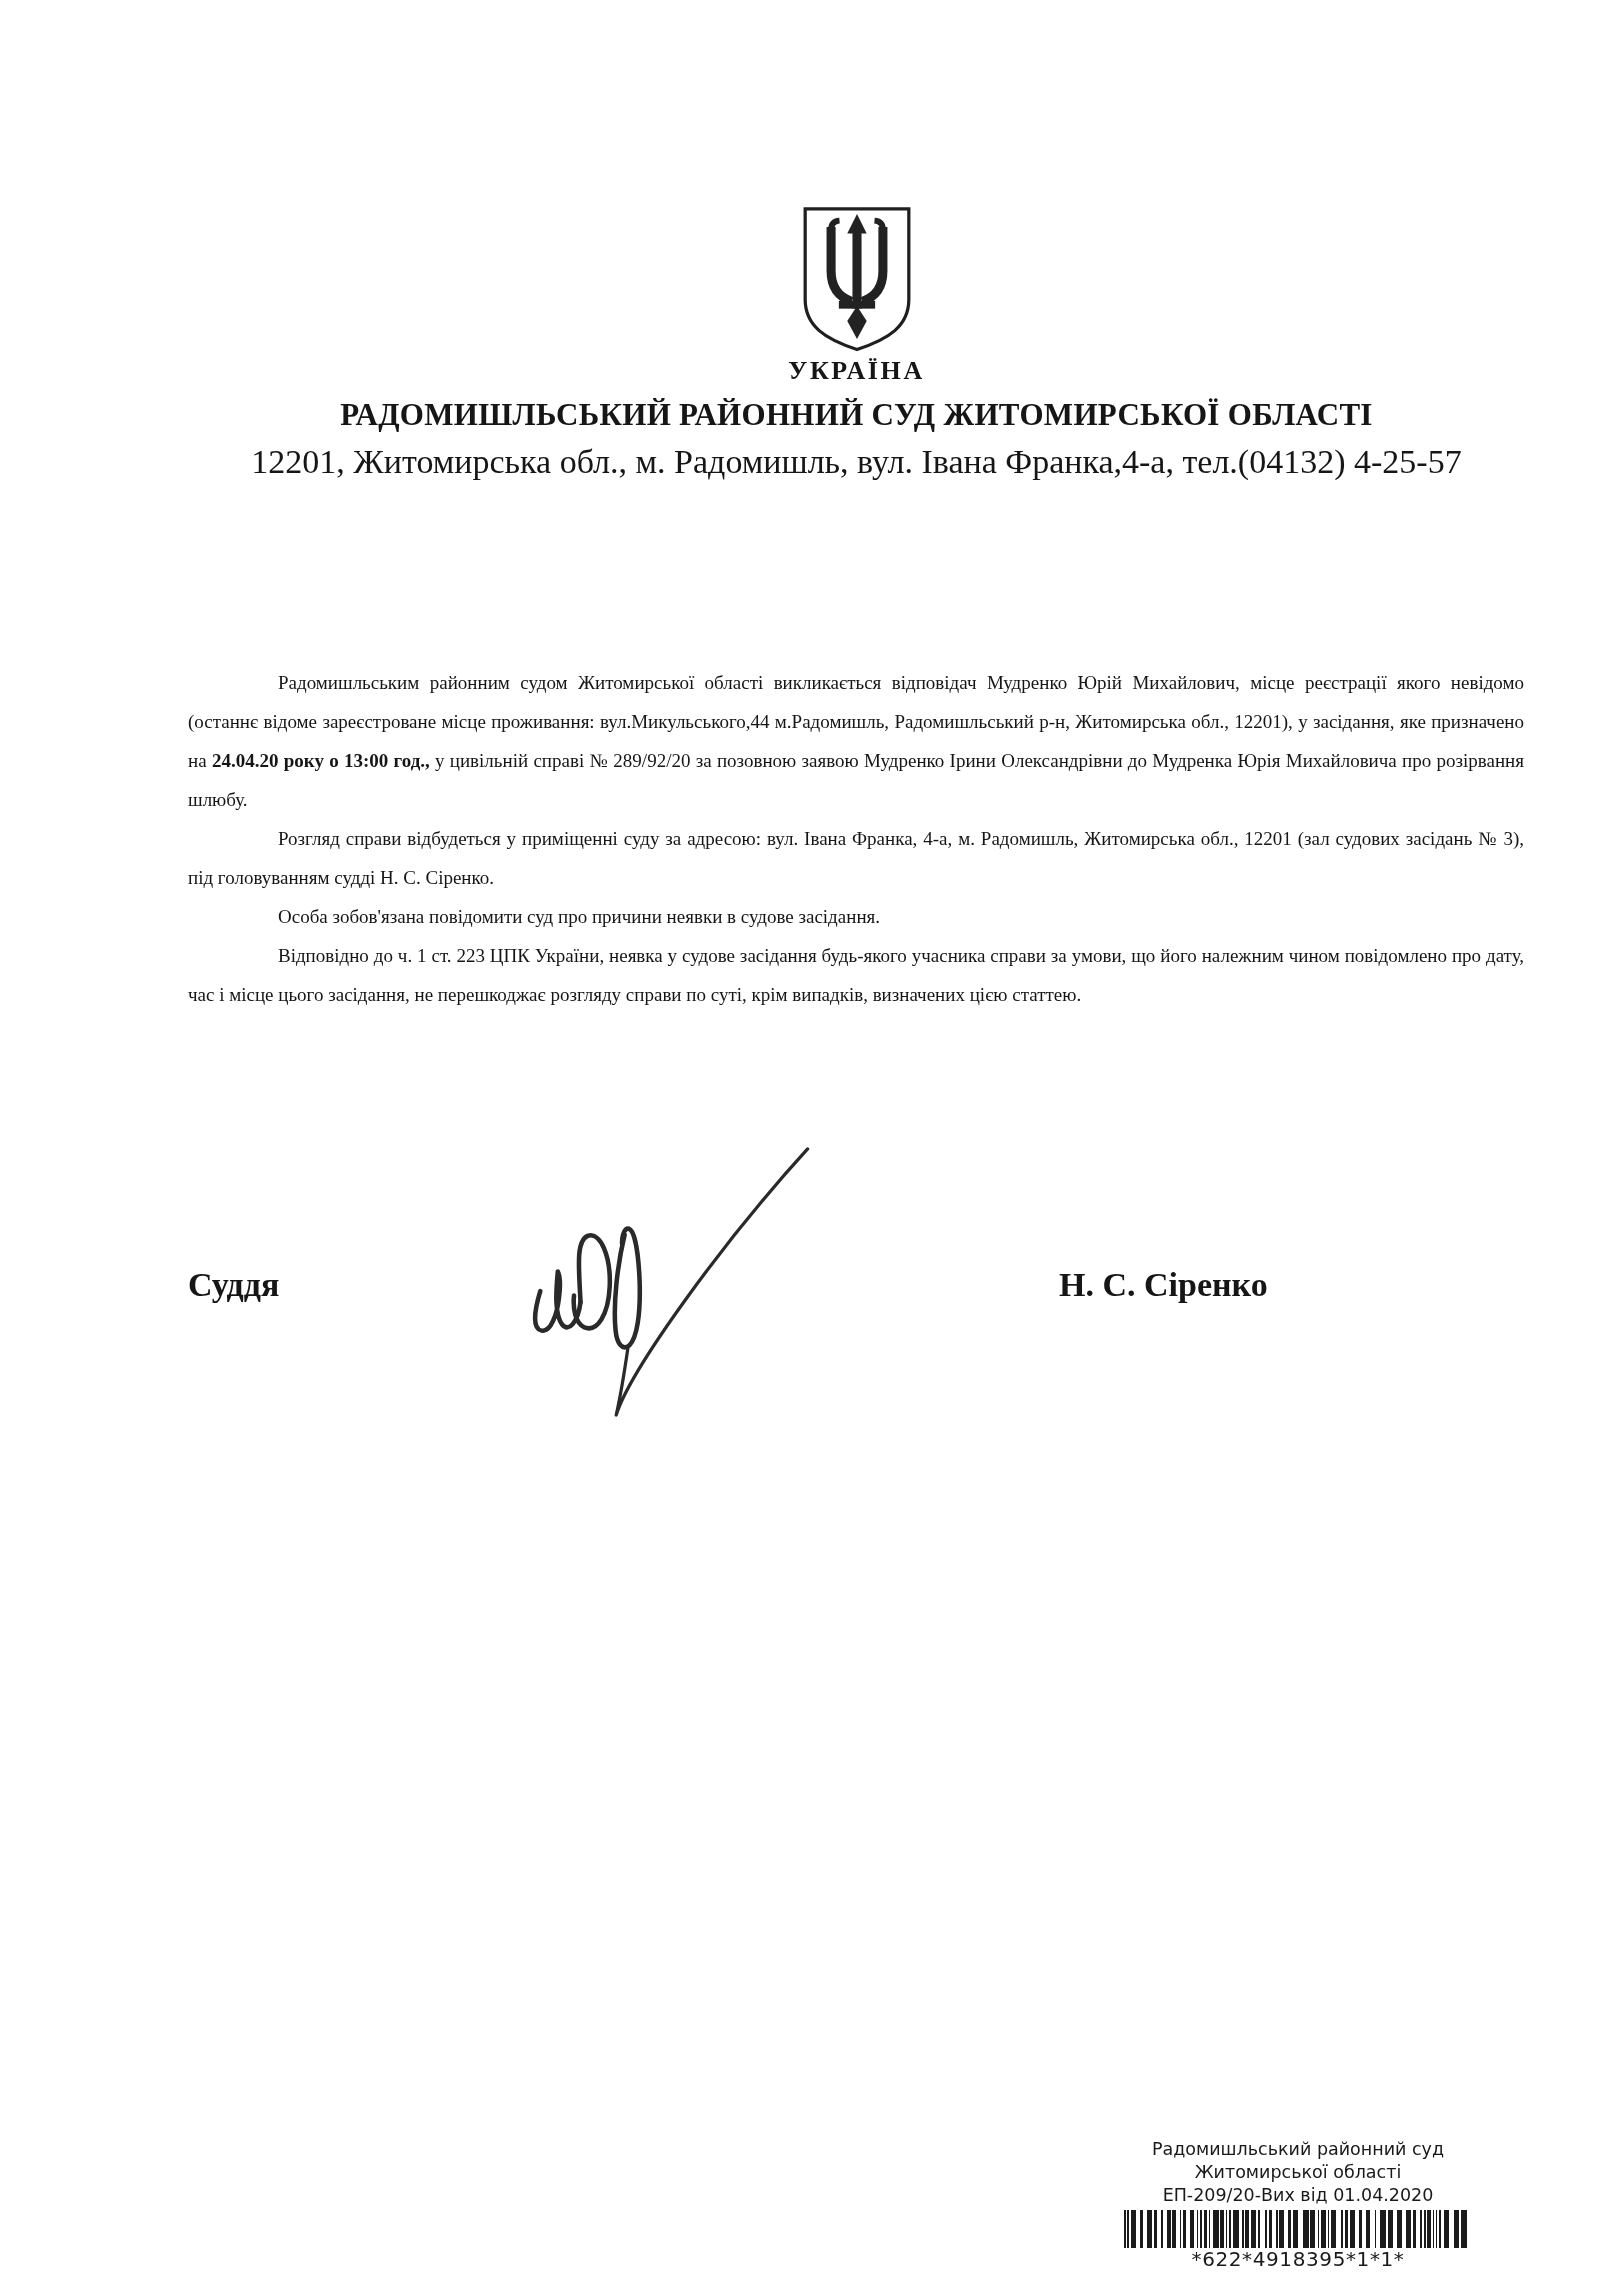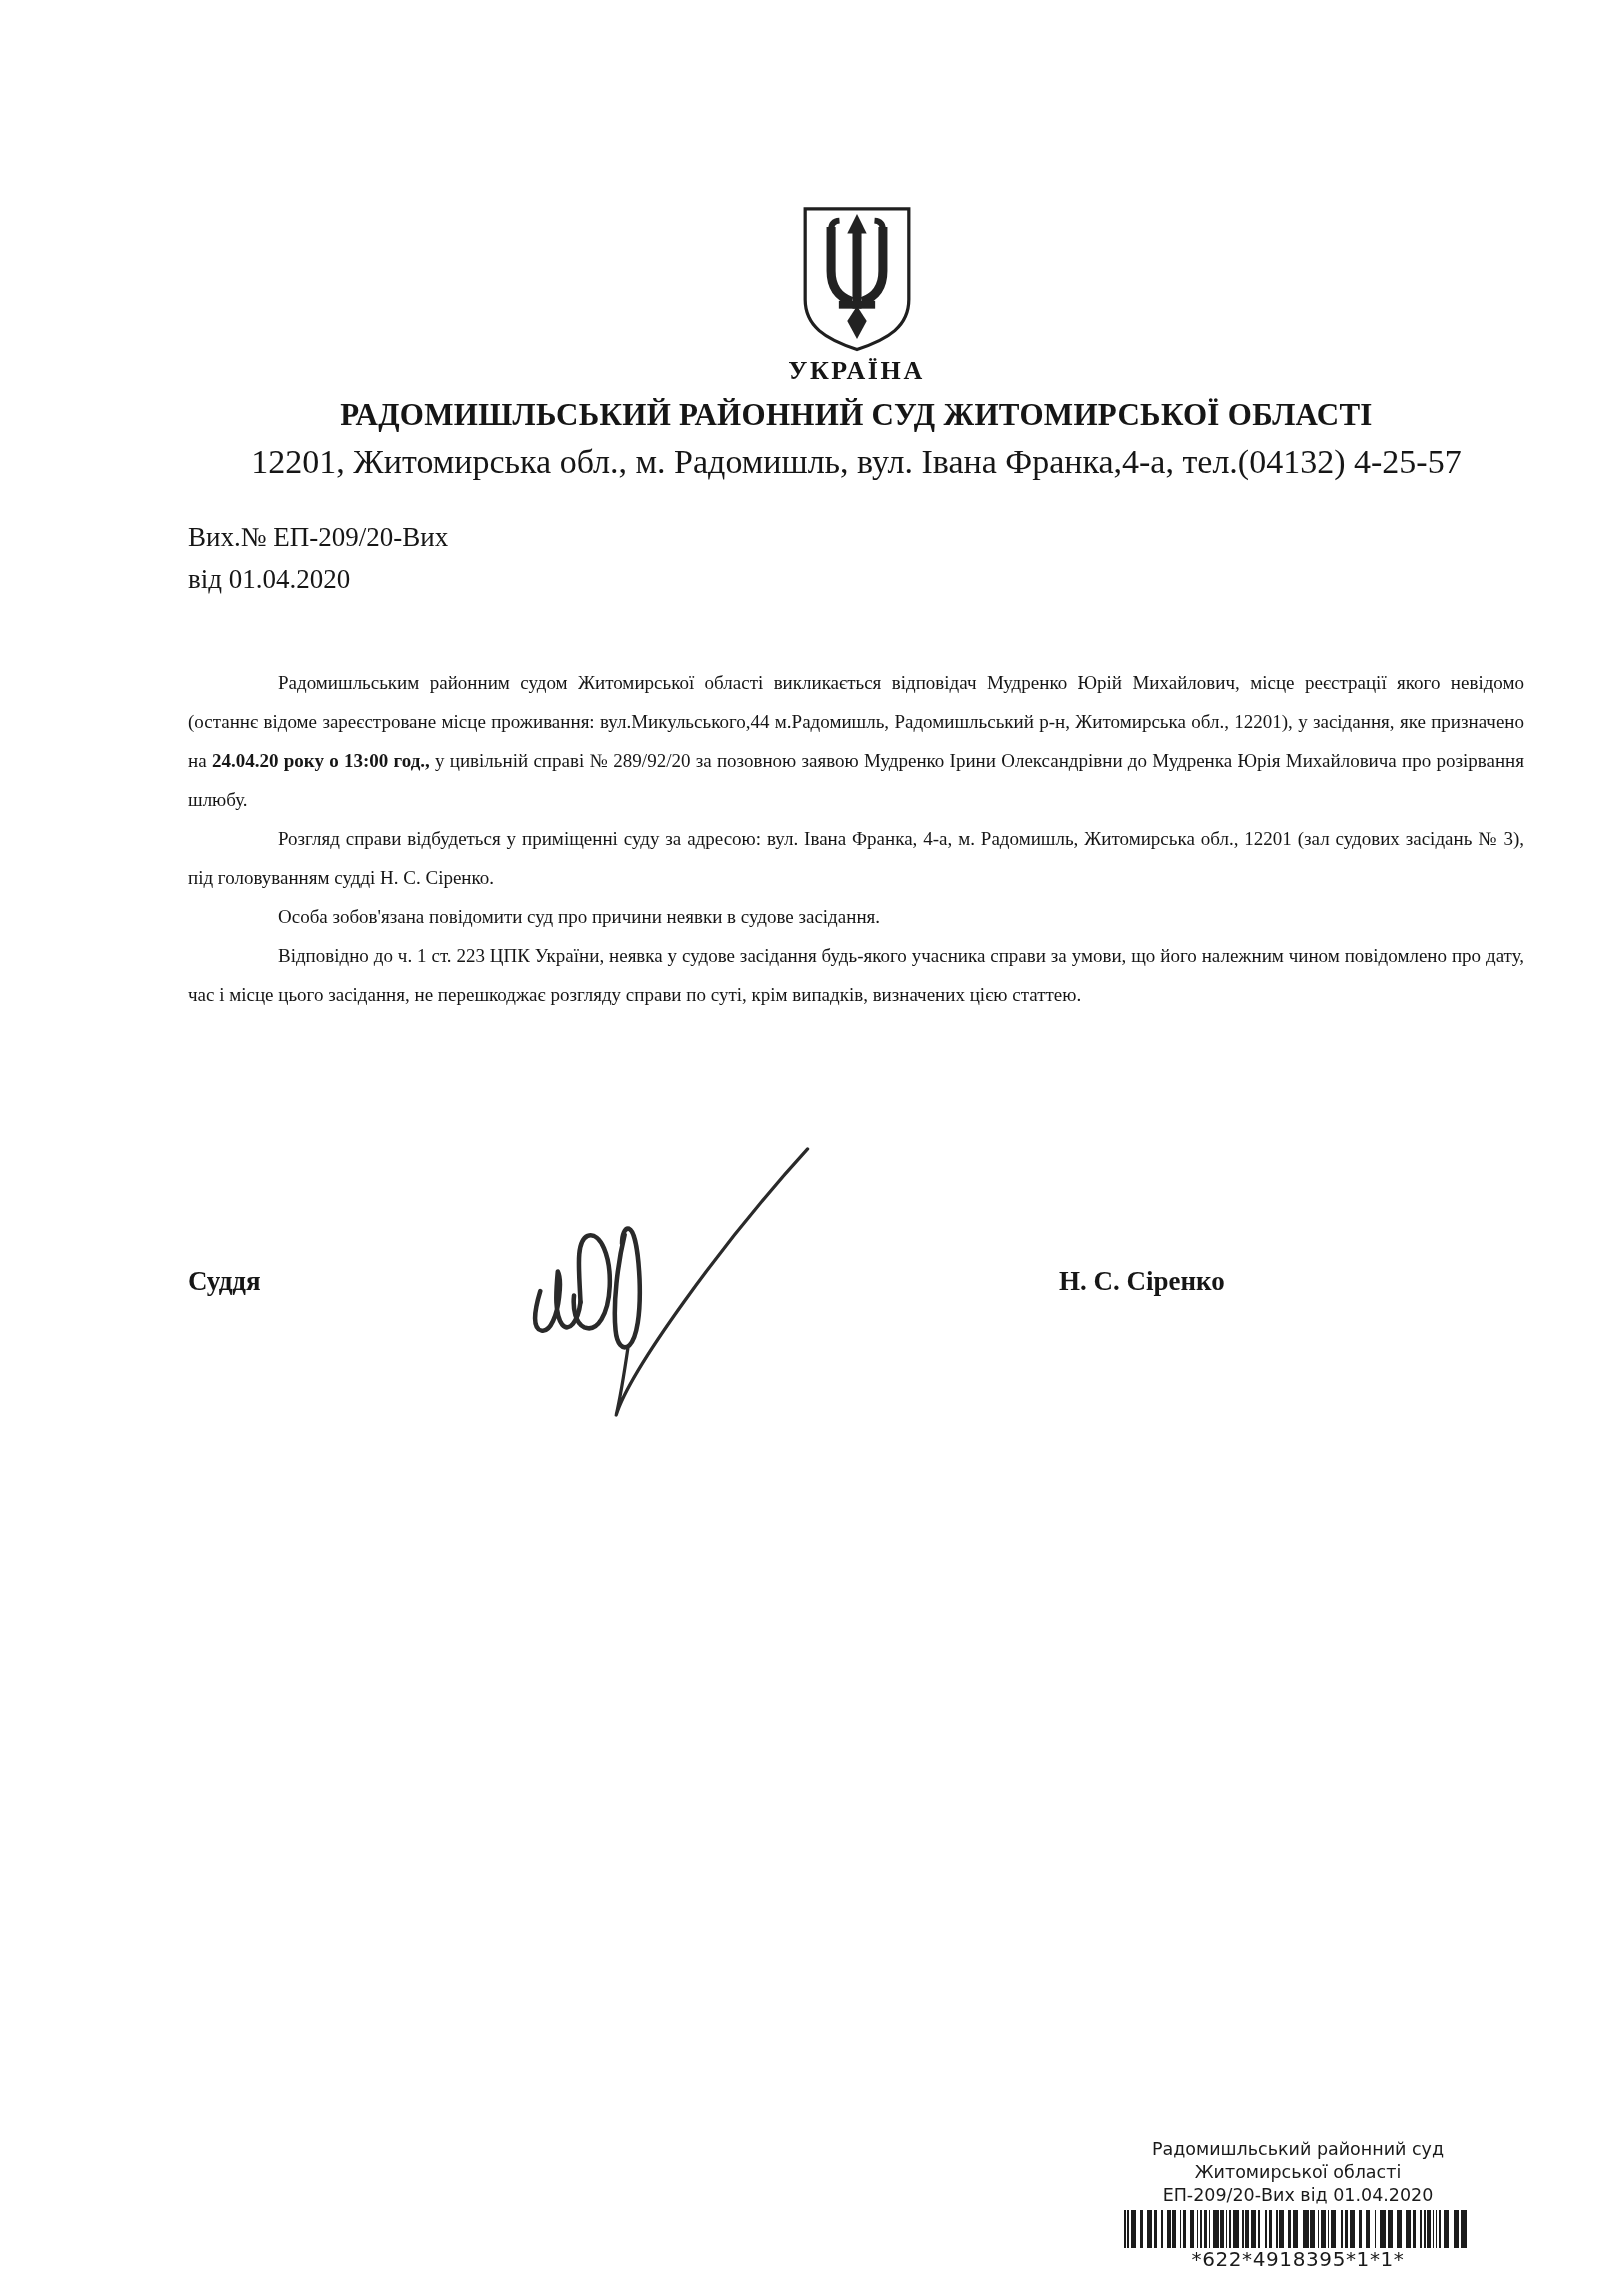--- a/index.html
+++ b/index.html
@@ -70,21 +70,21 @@
     text-align: justify;
   }
   .body-text p { margin: 0; text-indent: 90px; }
   .body-text b { font-weight: bold; }
   
   .sig-row {
     position: absolute;
     top: 1266px;
     left: 188px;
     width: 1336px;
-    font-size: 27px;
+    font-size: 34px;
     font-weight: bold;
   }
   .sig-name { position: absolute; left: 863px; top: 0; margin-left: 8px; }
   .signature {
     position: absolute;
     left: 526px;
     top: 1137px;
     width: 292px;
     height: 312px;
     pointer-events: none;
@@ -147,24 +147,20 @@
 
       <rect x="58" y="148" width="56" height="12" fill="#222"></rect>
       <path d="M86 156 L101 179 L86 207 L71 179 Z" fill="#222"></path>
     </svg>
   </div>
 
   <div class="country">УКРАЇНА</div>
   <div class="court-name">РАДОМИШЛЬСЬКИЙ РАЙОННИЙ СУД  ЖИТОМИРСЬКОЇ ОБЛАСТІ</div>
   <div class="court-address">12201, Житомирська обл., м. Радомишль, вул. Івана Франка,4-а, тел.(04132) 4-25-57</div>
 
-  <div class="ref">
-    <div>Вих.№  ЕП-209/20-Вих</div>
-    <div>від  01.04.2020</div>
-  </div>
 
   <div class="body-text">
     <p><span>Радомишльським районним судом Житомирської області викликається відповідач Мудренко Юрій Михайлович, місце реєстрації якого невідомо (останнє відоме зареєстроване місце проживання: вул.Микульського,44 м.Радомишль, Радомишльський р-н, Житомирська обл., 12201), у засідання, яке призначено на </span><b>24.04.20 року о 13:00 год.,</b><span> у цивільній справі № 289/92/20 за позовною заявою Мудренко Ірини Олександрівни до Мудренка Юрія Михайловича про розірвання шлюбу.</span></p>
     <p>Розгляд справи відбудеться у приміщенні суду за адресою: вул. Івана Франка, 4-а, м. Радомишль, Житомирська обл., 12201 (зал судових засідань № 3), під головуванням судді  Н. С. Сіренко.</p>
     <p>Особа зобов'язана повідомити суд про причини неявки в судове засідання.</p>
     <p>Відповідно до ч. 1 ст. 223 ЦПК України, неявка у судове засідання будь-якого учасника справи за умови, що його належним чином повідомлено про дату, час і місце цього засідання, не перешкоджає розгляду справи по суті, крім випадків, визначених цією статтею.</p>
   </div>
 
   <div class="sig-row">
     <span class="sig-role">Суддя</span>

